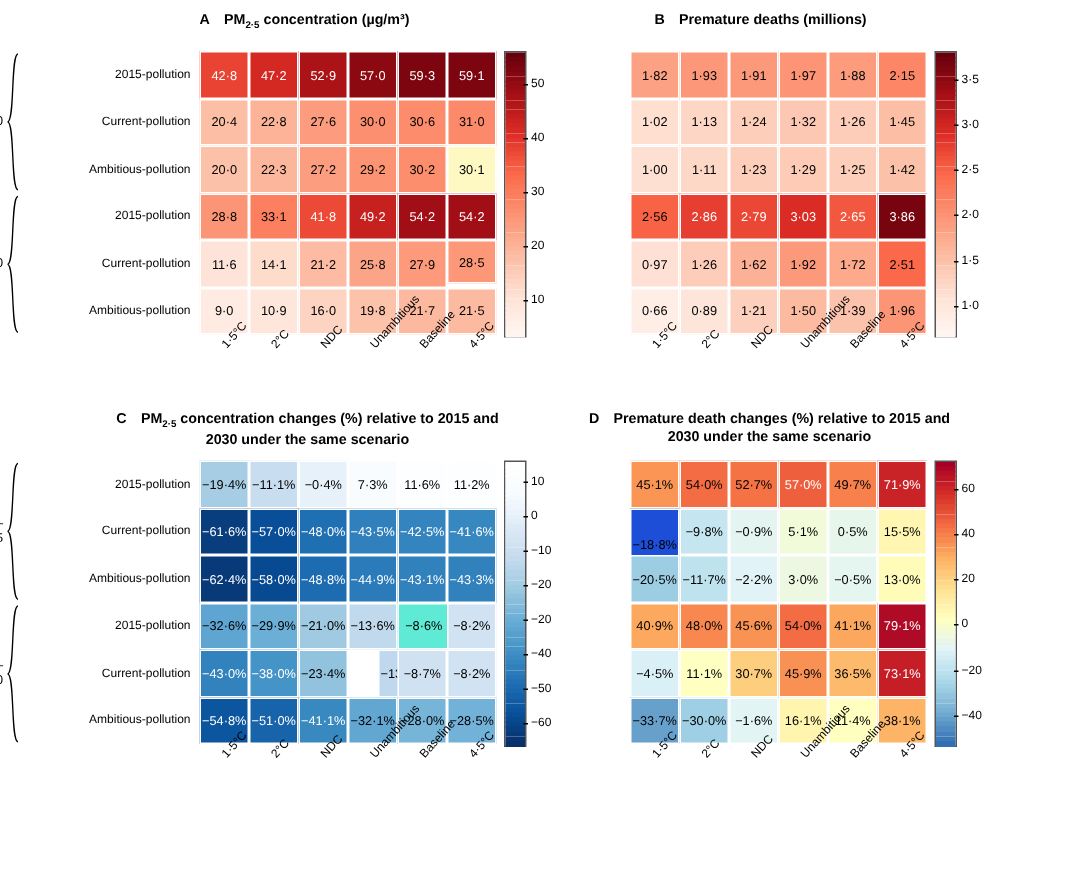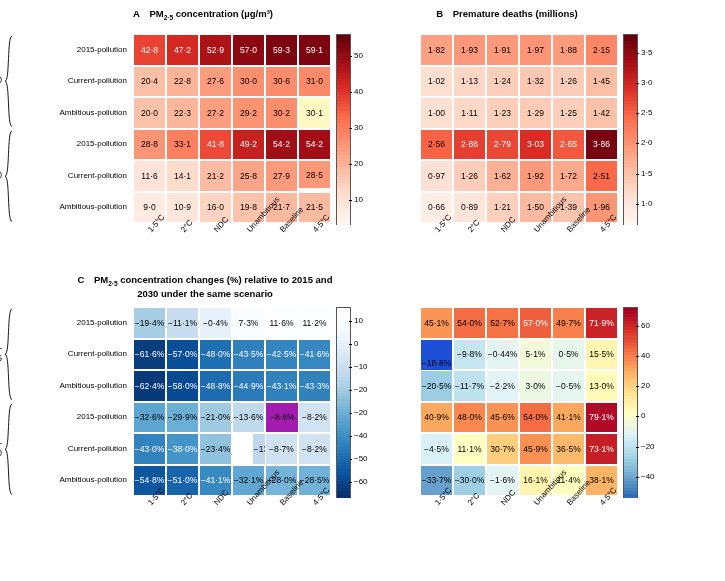--- a/index.html
+++ b/index.html
@@ -287,21 +287,21 @@
     <div class="cell" style="left: 133px; top: 370px; width: 33px; height: 31.5px; background: rgb(8, 58, 122); color: rgb(255, 255, 255);">−62·4%</div>
     <div class="cell" style="left: 166px; top: 370px; width: 33px; height: 31.5px; background: rgb(8, 74, 146); color: rgb(255, 255, 255);">−58·0%</div>
     <div class="cell" style="left: 199px; top: 370px; width: 33px; height: 31.5px; background: rgb(29, 108, 177); color: rgb(255, 255, 255);">−48·8%</div>
     <div class="cell" style="left: 232px; top: 370px; width: 33px; height: 31.5px; background: rgb(43, 123, 186); color: rgb(255, 255, 255);">−44·9%</div>
     <div class="cell" style="left: 265px; top: 370px; width: 33px; height: 31.5px; background: rgb(49, 129, 189); color: rgb(255, 255, 255);">−43·1%</div>
     <div class="cell" style="left: 298px; top: 370px; width: 33px; height: 31.5px; background: rgb(49, 129, 189); color: rgb(255, 255, 255);">−43·3%</div>
     <div class="cell" style="left: 133px; top: 401.5px; width: 33px; height: 31.5px; background: rgb(94, 165, 209); color: rgb(0, 0, 0);">−32·6%</div>
     <div class="cell" style="left: 166px; top: 401.5px; width: 33px; height: 31.5px; background: rgb(107, 174, 214); color: rgb(0, 0, 0);">−29·9%</div>
     <div class="cell" style="left: 199px; top: 401.5px; width: 33px; height: 31.5px; background: rgb(159, 202, 225); color: rgb(0, 0, 0);">−21·0%</div>
     <div class="cell" style="left: 232px; top: 401.5px; width: 33px; height: 31.5px; background: rgb(192, 217, 237); color: rgb(0, 0, 0);">−13·6%</div>
-    <div class="cell" style="left: 265px; top: 401.5px; width: 35px; height: 31.5px; background: #a21caf; color: rgb(0, 0, 0);">−8·6%</div>
+    <div class="cell" style="left: 265px; top: 401.5px; width: 35px; height: 31.5px; background: #5eead4; color: rgb(0, 0, 0);">−8·6%</div>
     <div class="cell" style="left: 298px; top: 401.5px; width: 33px; height: 31.5px; background: rgb(209, 227, 243); color: rgb(0, 0, 0);">−8·2%</div>
     <div class="cell" style="left: 133px; top: 433px; width: 33px; height: 31.5px; background: rgb(50, 130, 190); color: rgb(255, 255, 255);">−43·0%</div>
     <div class="cell" style="left: 166px; top: 433px; width: 33px; height: 31.5px; background: rgb(69, 148, 199); color: rgb(255, 255, 255);">−38·0%</div>
     <div class="cell" style="left: 199px; top: 433px; width: 33px; height: 31.5px; background: rgb(145, 195, 222); color: rgb(0, 0, 0);">−23·4%</div>
     <div class="cell" style="left: 232px; top: 433px; width: 33px; height: 31.5px; background: rgb(191, 216, 237); color: rgb(0, 0, 0); margin-left: 20px;">−13·9%</div>
     <div class="cell" style="left: 265px; top: 433px; width: 33px; height: 31.5px; background: rgb(208, 226, 242); color: rgb(0, 0, 0);">−8·7%</div>
     <div class="cell" style="left: 298px; top: 433px; width: 33px; height: 31.5px; background: rgb(209, 227, 243); color: rgb(0, 0, 0);">−8·2%</div>
     <div class="cell" style="left: 133px; top: 464.5px; width: 33px; height: 31.5px; background: rgb(12, 86, 160); color: rgb(255, 255, 255);">−54·8%</div>
     <div class="cell" style="left: 166px; top: 464.5px; width: 33px; height: 31.5px; background: rgb(23, 100, 171); color: rgb(255, 255, 255);">−51·0%</div>
     <div class="cell" style="left: 199px; top: 464.5px; width: 33px; height: 31.5px; background: rgb(57, 137, 193); color: rgb(255, 255, 255);">−41·1%</div>
@@ -401,29 +401,30 @@
     <div class="cbtick" style="left: 349px; top: 389.931px;"></div>
     <div class="cbticklab" style="left: 354px; top: 384.931px;">−20</div>
     <div class="cbtick" style="left: 349px; top: 412.84px;"></div>
     <div class="cbticklab" style="left: 354px; top: 407.84px;">−20</div>
     <div class="cbtick" style="left: 349px; top: 435.749px;"></div>
     <div class="cbticklab" style="left: 354px; top: 430.749px;">−40</div>
     <div class="cbtick" style="left: 349px; top: 458.658px;"></div>
     <div class="cbticklab" style="left: 354px; top: 453.658px;">−50</div>
     <div class="cbtick" style="left: 349px; top: 481.567px;"></div>
     <div class="cbticklab" style="left: 354px; top: 476.567px;">−60</div>
+    <div class="panel-title" style="left: 388px; top: 274px; width: 250px; position: absolute;"><span class="letter">D</span><span> </span><span class="sub">Premature death changes (%) relative to 2015 and 2030 under the same scenario</span></div>
     <div class="cell" style="left: 420px; top: 307px; width: 33px; height: 31.5px; background: rgb(250, 149, 85); color: rgb(0, 0, 0);">45·1%</div>
     <div class="cell" style="left: 453px; top: 307px; width: 33px; height: 31.5px; background: rgb(244, 108, 67); color: rgb(0, 0, 0);">54·0%</div>
     <div class="cell" style="left: 486px; top: 307px; width: 33px; height: 31.5px; background: rgb(245, 114, 69); color: rgb(0, 0, 0);">52·7%</div>
     <div class="cell" style="left: 519px; top: 307px; width: 33px; height: 31.5px; background: rgb(237, 95, 61); color: rgb(255, 255, 255);">57·0%</div>
     <div class="cell" style="left: 552px; top: 307px; width: 33px; height: 31.5px; background: rgb(247, 128, 76); color: rgb(0, 0, 0);">49·7%</div>
     <div class="cell" style="left: 585px; top: 307px; width: 33px; height: 31.5px; background: rgb(201, 34, 39); color: rgb(255, 255, 255);">71·9%</div>
     <div class="cell" style="left: 420px; top: 338.5px; width: 33px; height: 49px; background: #1d4ed8; color: rgb(0, 0, 0);">−18·8%</div>
     <div class="cell" style="left: 453px; top: 338.5px; width: 33px; height: 31.5px; background: rgb(197, 230, 240); color: rgb(0, 0, 0);">−9·8%</div>
-    <div class="cell" style="left: 486px; top: 338.5px; width: 33px; height: 31.5px; background: rgb(228, 245, 241); color: rgb(0, 0, 0);">−0·44%</div>
+    <div class="cell" style="left: 486px; top: 338.5px; width: 33px; height: 31.5px; background: rgb(228, 245, 241); color: rgb(0, 0, 0);">−0·9%</div>
     <div class="cell" style="left: 519px; top: 338.5px; width: 33px; height: 31.5px; background: rgb(241, 250, 217); color: rgb(0, 0, 0);">5·1%</div>
     <div class="cell" style="left: 552px; top: 338.5px; width: 33px; height: 31.5px; background: rgb(231, 246, 235); color: rgb(0, 0, 0);">0·5%</div>
     <div class="cell" style="left: 585px; top: 338.5px; width: 33px; height: 31.5px; background: rgb(255, 246, 177); color: rgb(0, 0, 0);">15·5%</div>
     <div class="cell" style="left: 420px; top: 370px; width: 33px; height: 31.5px; background: rgb(156, 205, 227); color: rgb(0, 0, 0);">−20·5%</div>
     <div class="cell" style="left: 453px; top: 370px; width: 33px; height: 31.5px; background: rgb(190, 226, 238); color: rgb(0, 0, 0);">−11·7%</div>
     <div class="cell" style="left: 486px; top: 370px; width: 33px; height: 31.5px; background: rgb(225, 243, 246); color: rgb(0, 0, 0);">−2·2%</div>
     <div class="cell" style="left: 519px; top: 370px; width: 33px; height: 31.5px; background: rgb(236, 248, 225); color: rgb(0, 0, 0);">3·0%</div>
     <div class="cell" style="left: 552px; top: 370px; width: 33px; height: 31.5px; background: rgb(229, 245, 239); color: rgb(0, 0, 0);">−0·5%</div>
     <div class="cell" style="left: 585px; top: 370px; width: 33px; height: 31.5px; background: rgb(255, 252, 186); color: rgb(0, 0, 0);">13·0%</div>
     <div class="cell" style="left: 420px; top: 401.5px; width: 33px; height: 31.5px; background: rgb(252, 168, 94); color: rgb(0, 0, 0);">40·9%</div>

